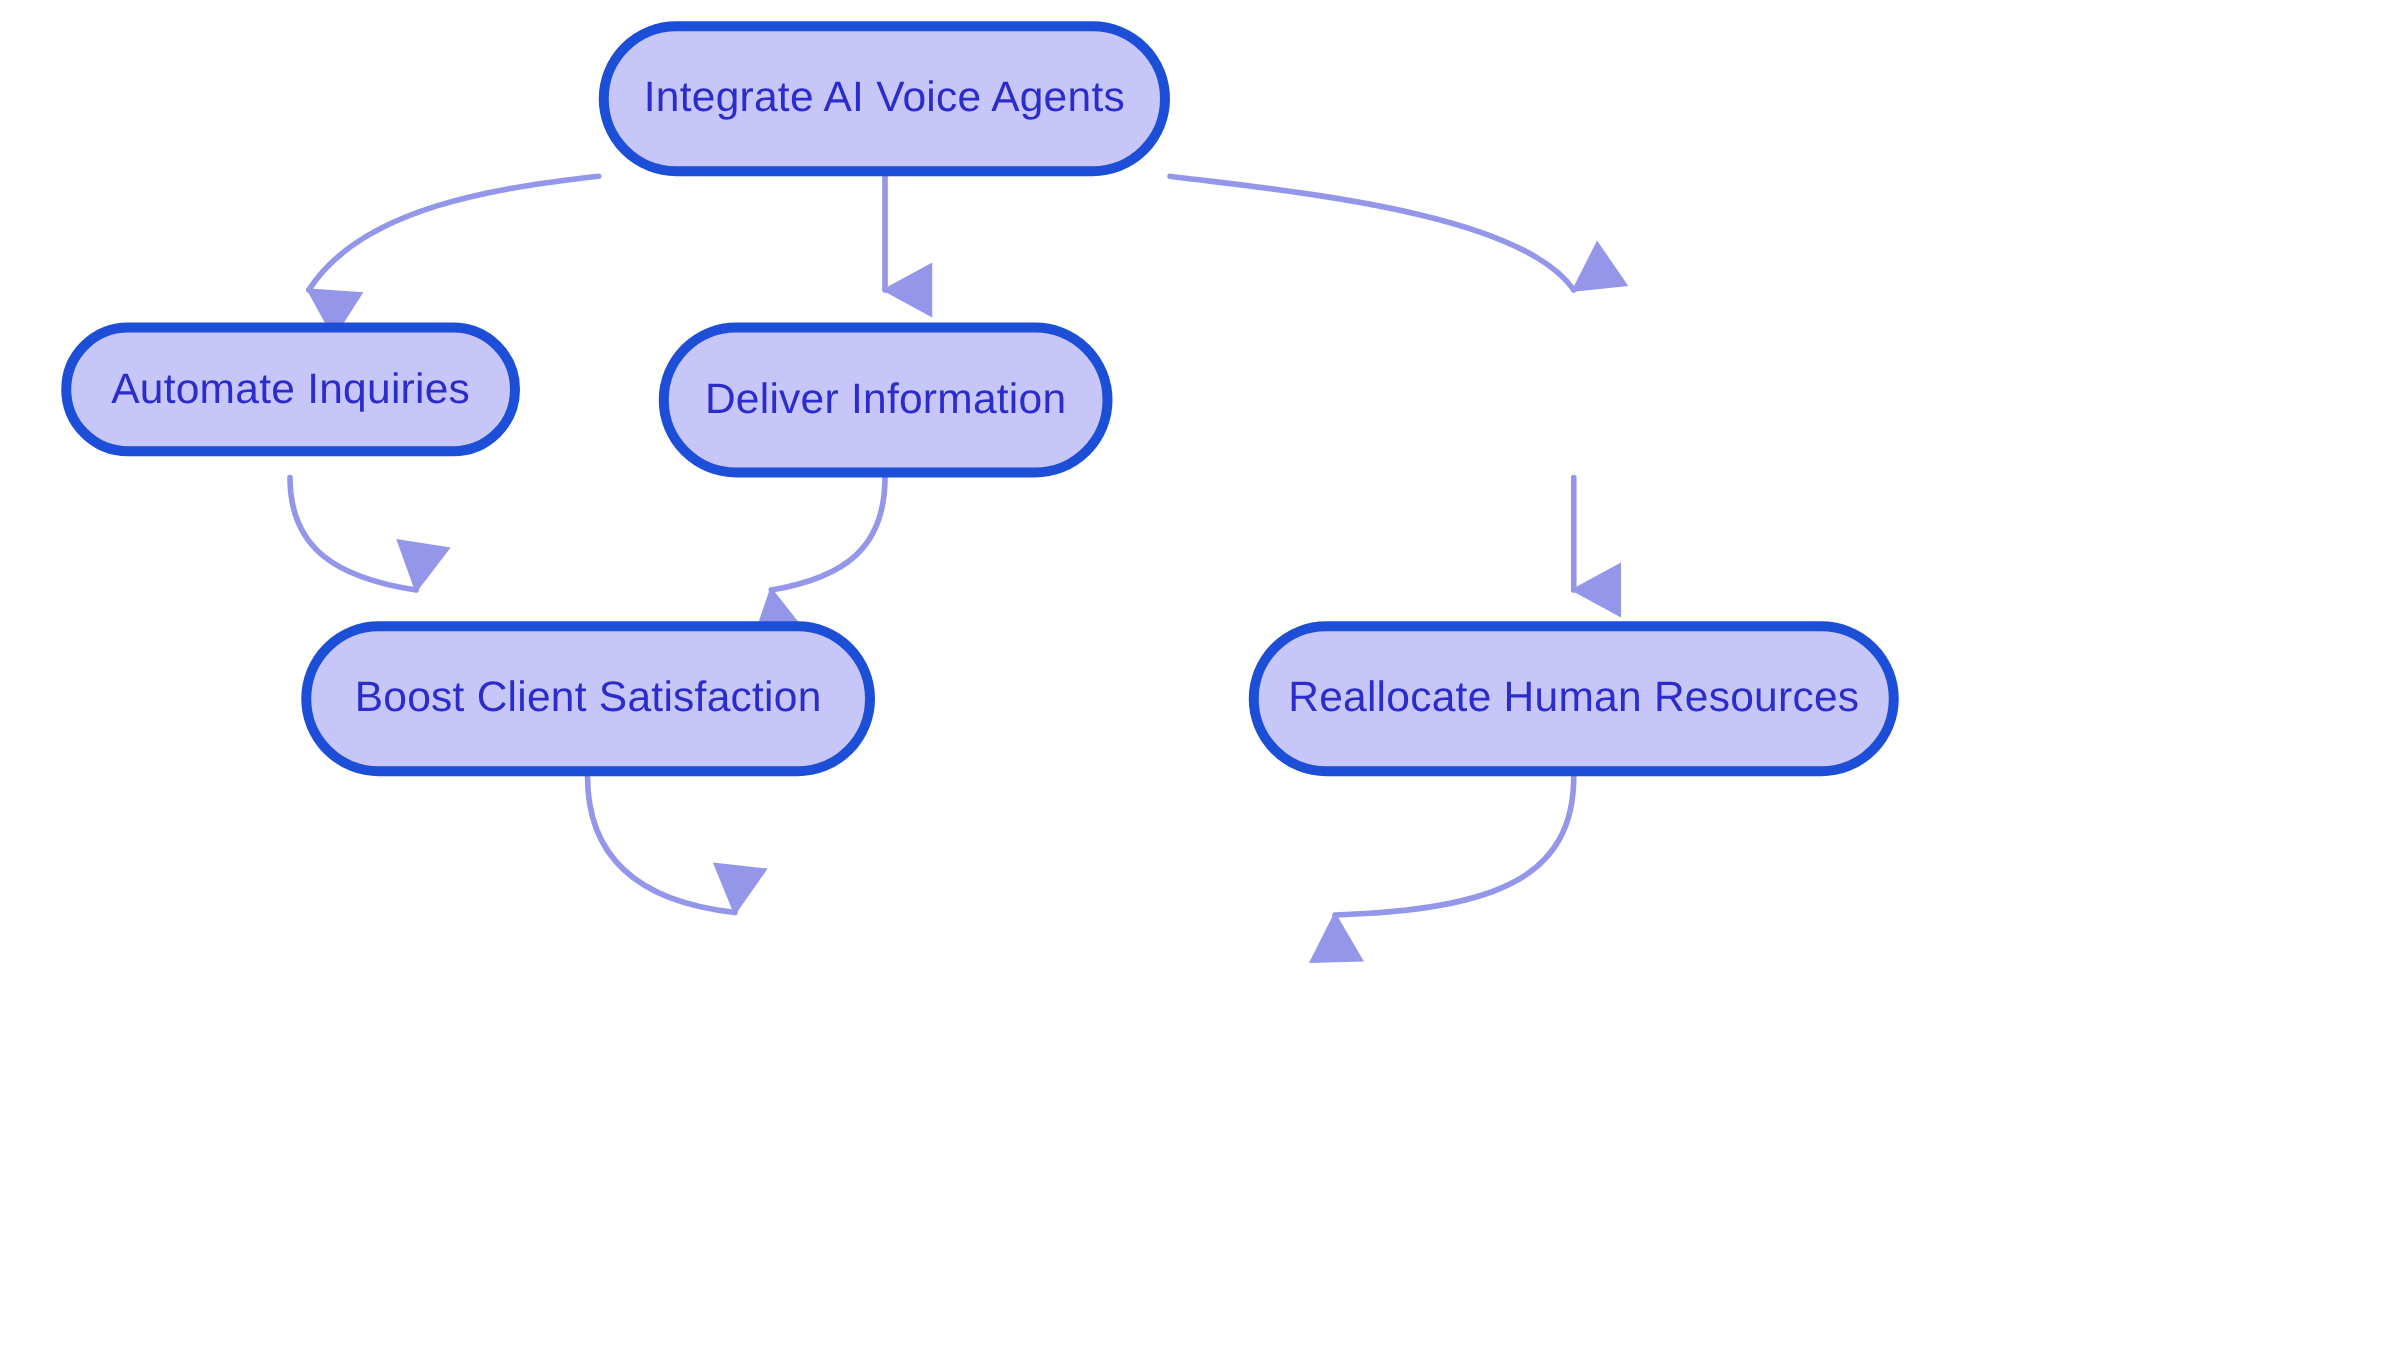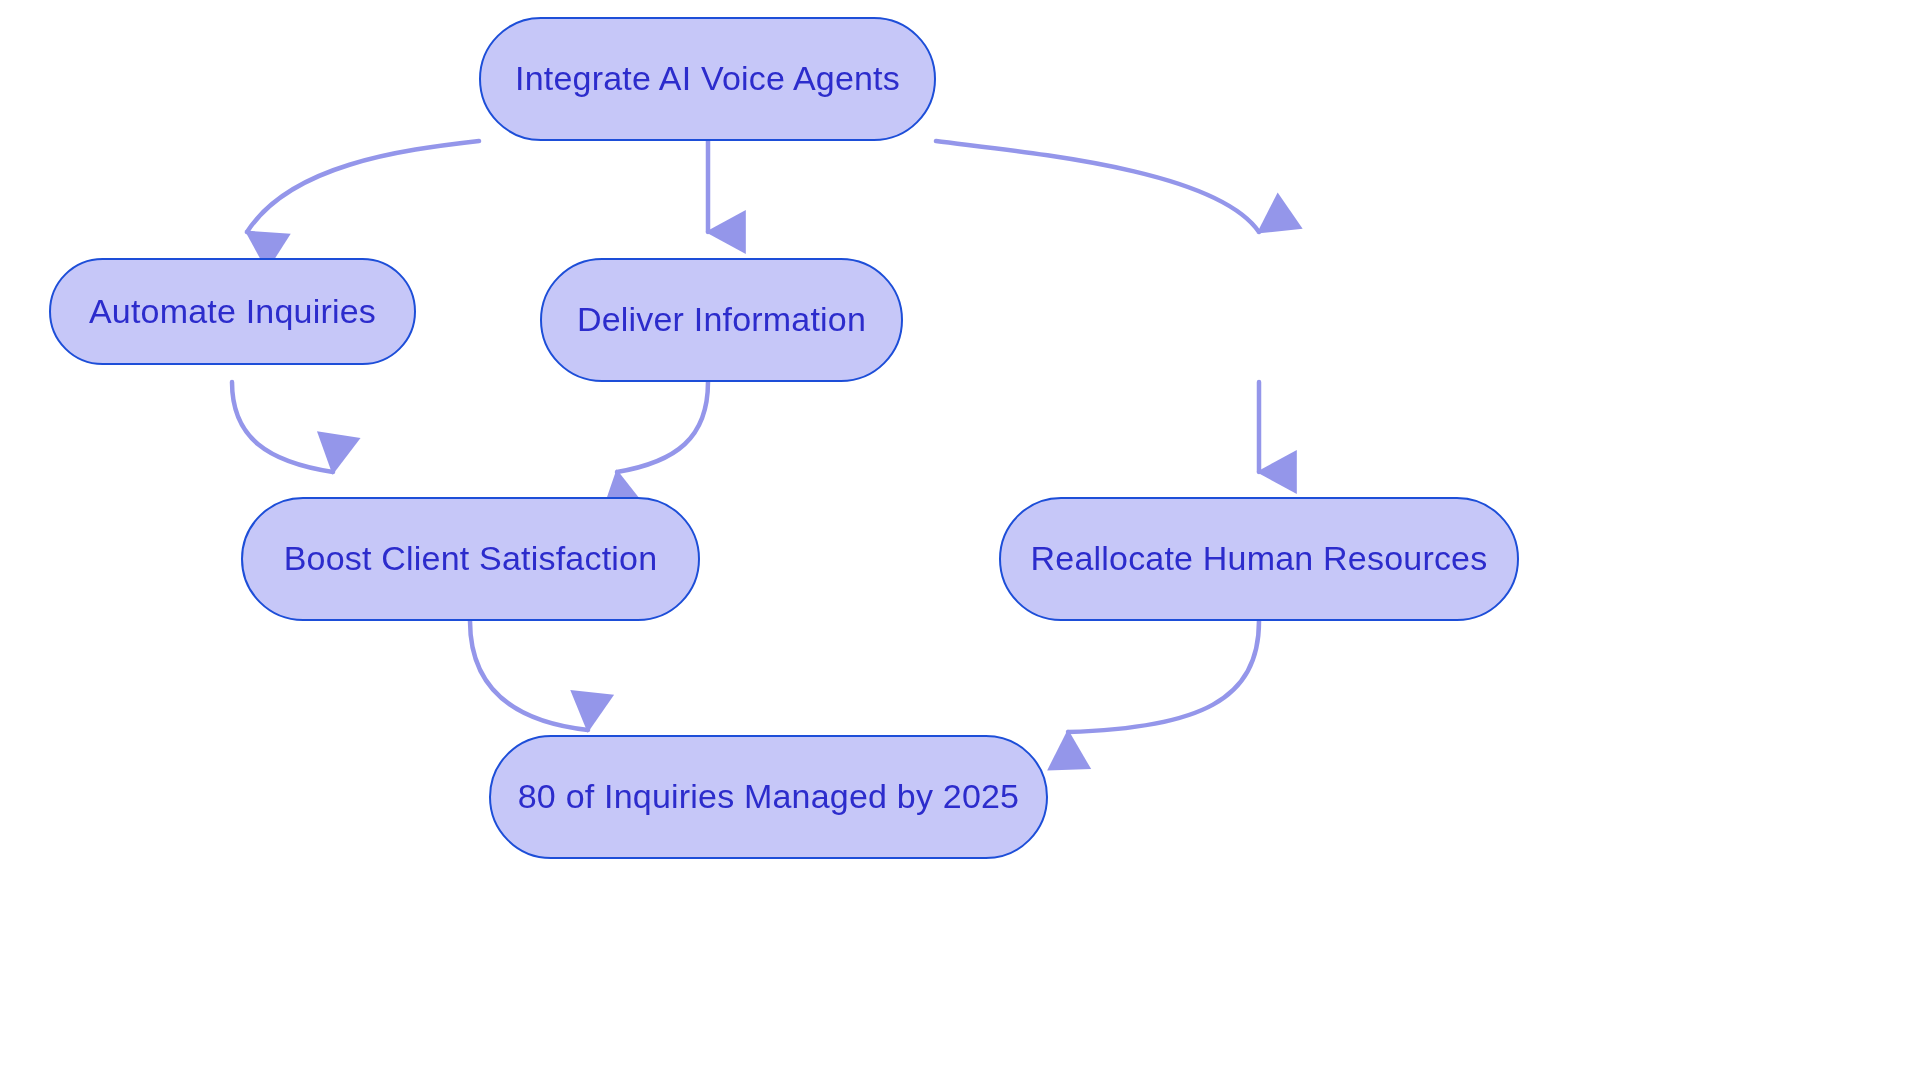--- a/index.html
+++ b/index.html
@@ -27,37 +27,37 @@
     height: 1083px;
     pointer-events: none;
   }
   .node {
     position: absolute;
     box-sizing: border-box;
     display: flex;
     align-items: center;
     justify-content: center;
     background: #c6c7f8;
-    border: 2px solid #1d4ed8;
+    border: 8px solid #1d4ed8;
     border-radius: 9999px;
   }
   .node-label {
     color: #2c2ccc;
     font-size: 34px;
     font-weight: 400;
     letter-spacing: 0.2px;
     line-height: 1.1;
     white-space: nowrap;
     font-family: "Liberation Sans", sans-serif;
   }
 
   
   #node-integrate            { left: 479px;  top: 17px;  width: 457px; height: 124px; }
   #node-automate             { left: 49px;   top: 258px; width: 367px; height: 107px; }
-  #node-deliver              { left: 540px;  top: 258px; width: 363px; height: 124px; }
+  #node-deliver              { left: 527px;  top: 258px; width: 363px; height: 124px; }
   #node-facilitate           { left: 1047px; top: 258px; width: 424px; height: 124px; }
   #node-boost                { left: 241px;  top: 497px; width: 459px; height: 124px; }
   #node-reallocate           { left: 999px;  top: 497px; width: 520px; height: 124px; }
   #node-outcome              { left: 489px;  top: 735px; width: 559px; height: 124px; }
 </style>
 </head>
 <body>
 
 <div id="flowchart-root">
 
@@ -99,17 +99,14 @@
 
 
   <div class="node" id="node-boost">
     <span class="node-label">Boost Client Satisfaction</span>
   </div>
 
   <div class="node" id="node-reallocate">
     <span class="node-label">Reallocate Human Resources</span>
   </div>
 
-  <div class="node" id="node-outcome">
-    <span class="node-label">80 of Inquiries Managed by 2025</span>
-  </div>
 
 </div>
 
 </body></html>

